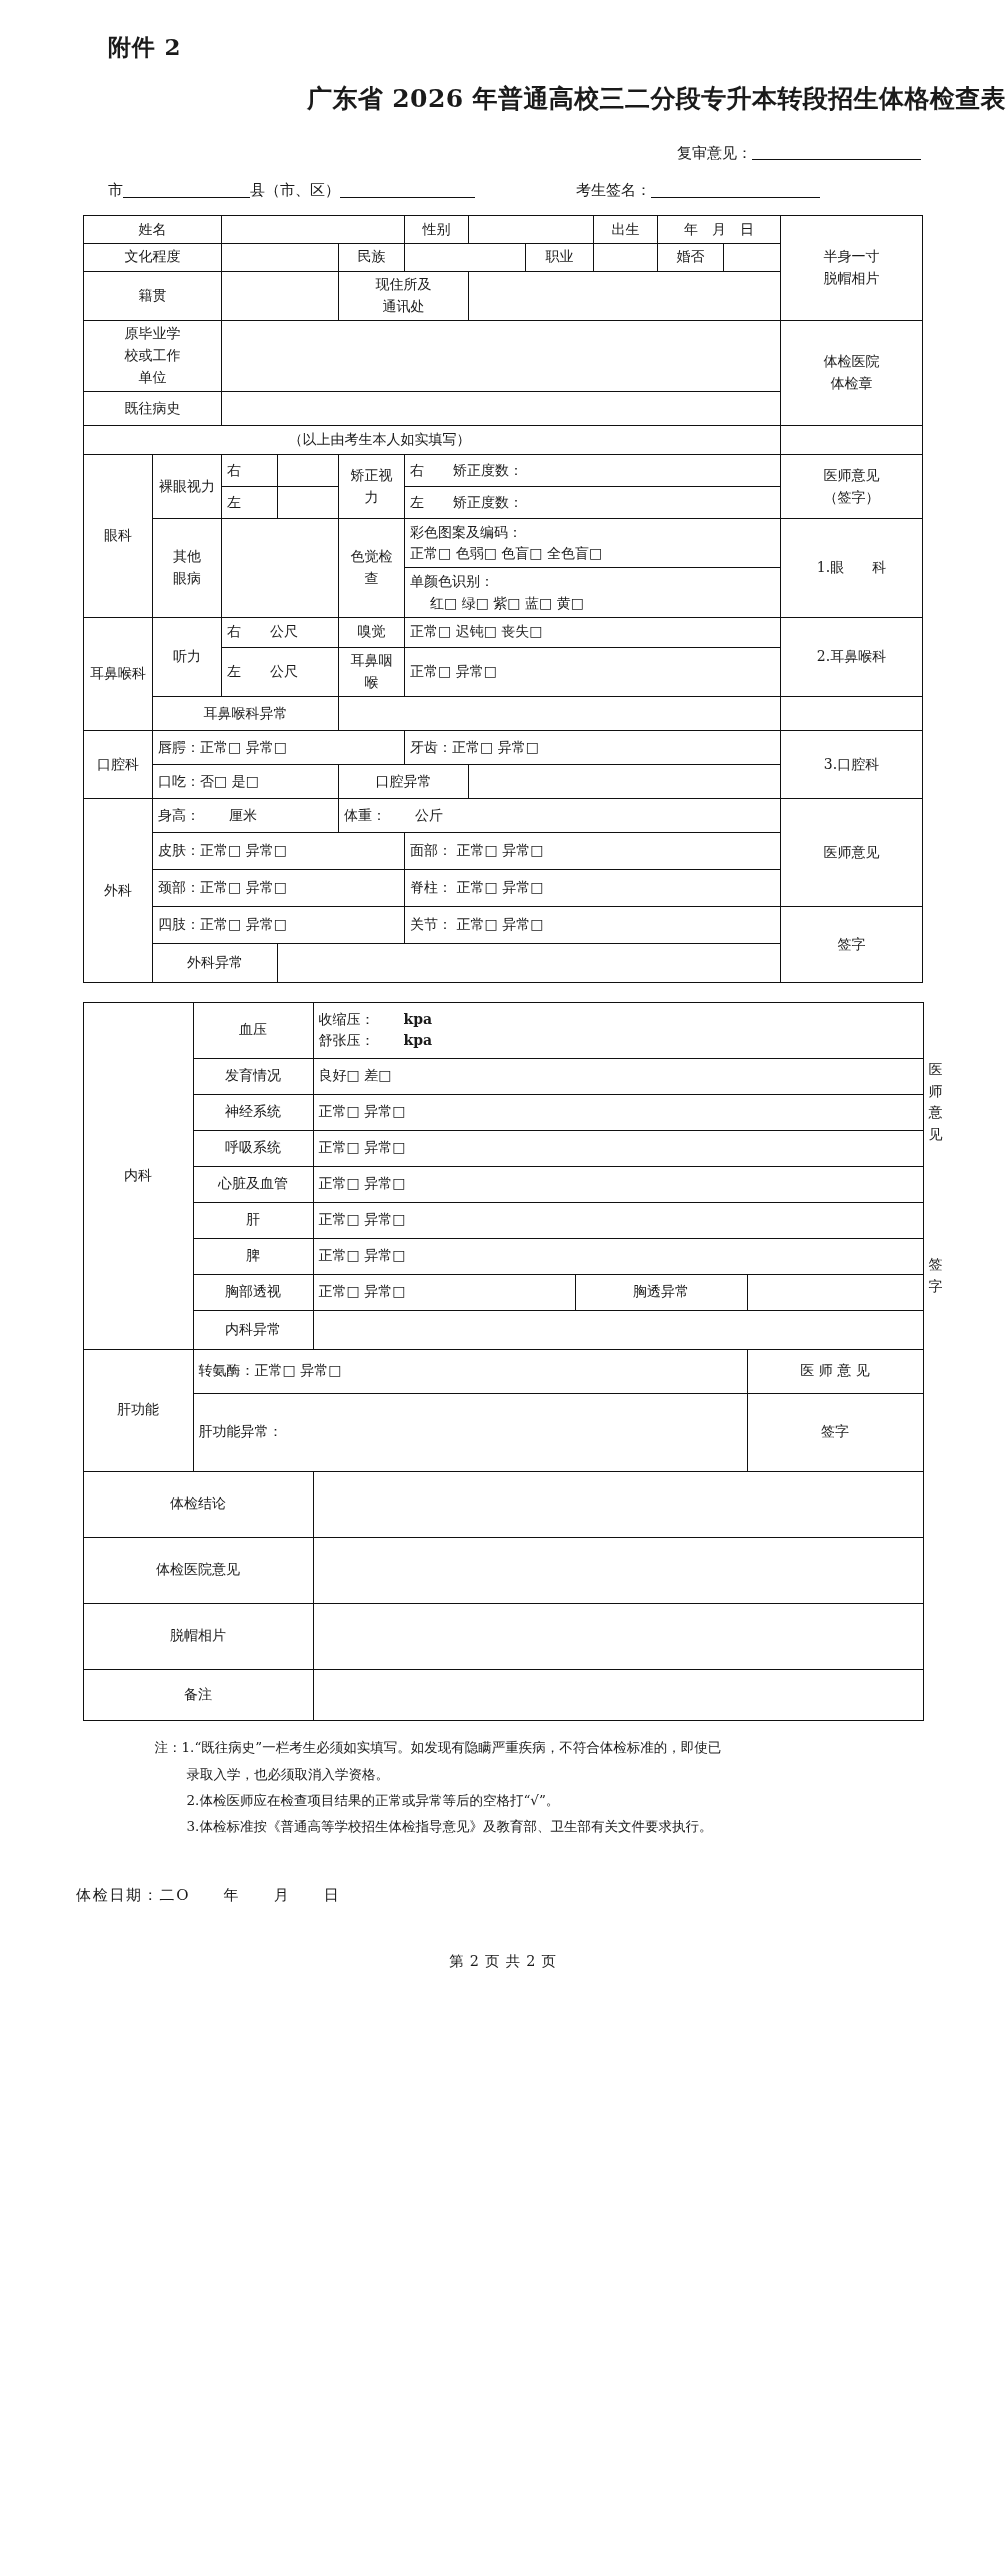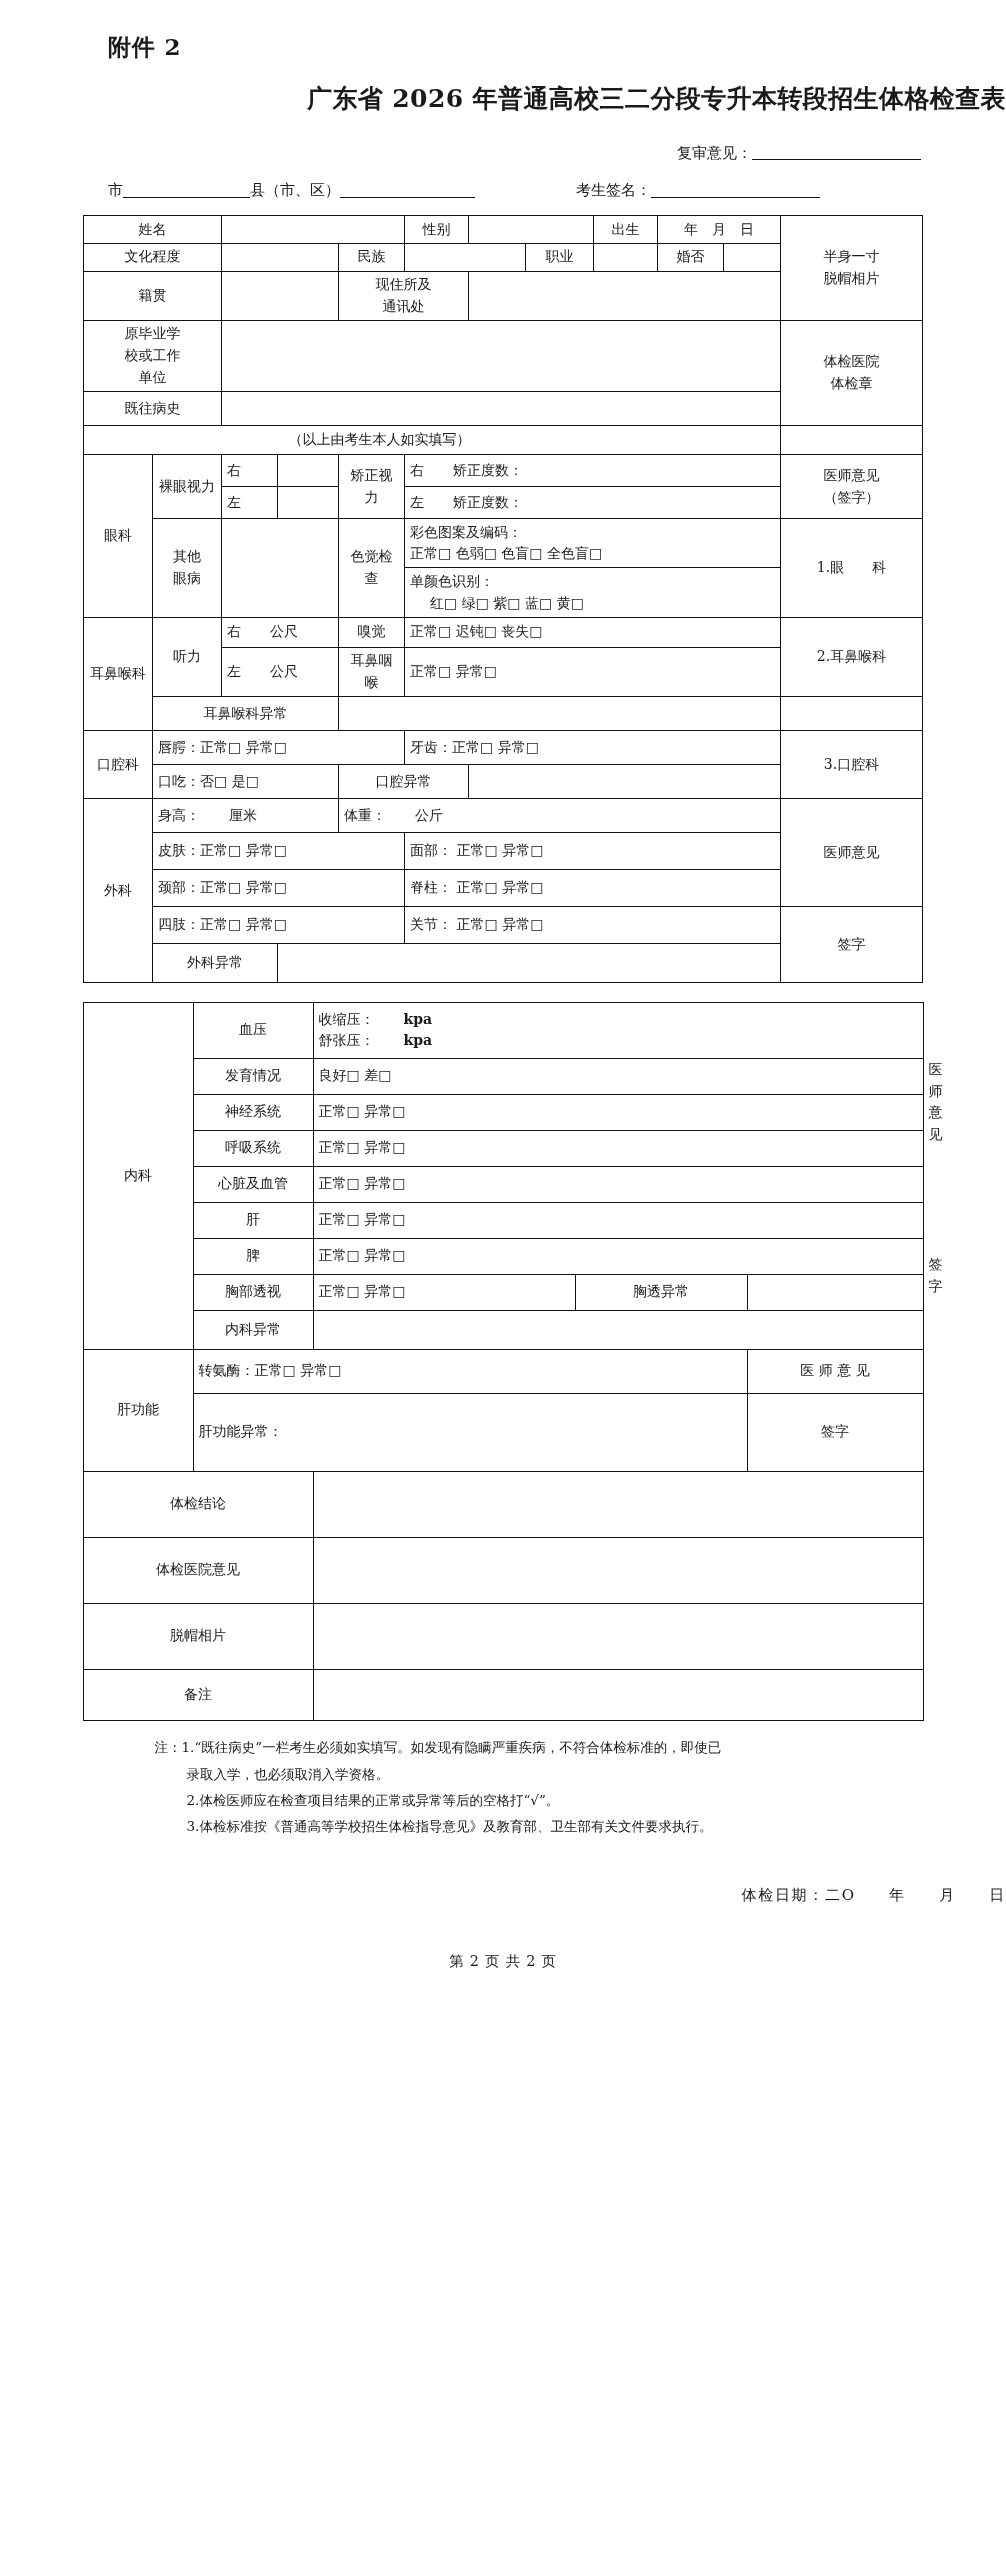--- a/index.html
+++ b/index.html
@@ -102,21 +102,21 @@
   
   .notes{
     width:795px;
     margin:13.5px auto 0 auto;
     font-size:13.5px;
     line-height:1.95;
   }
   .notes p{margin:0;}
   .notes .n1{text-indent:0;padding-left:49px;text-indent:-49px;}
   .datebox{
-    text-align:right;
+    text-align:left;
     font-size:15px;
     margin:47px 0 0 0;
     letter-spacing:1.7px;
     padding-left:76px;
   }
   .bigsp{display:inline-block;width:29px;}
 </style>
 </head>
 <body>
 

